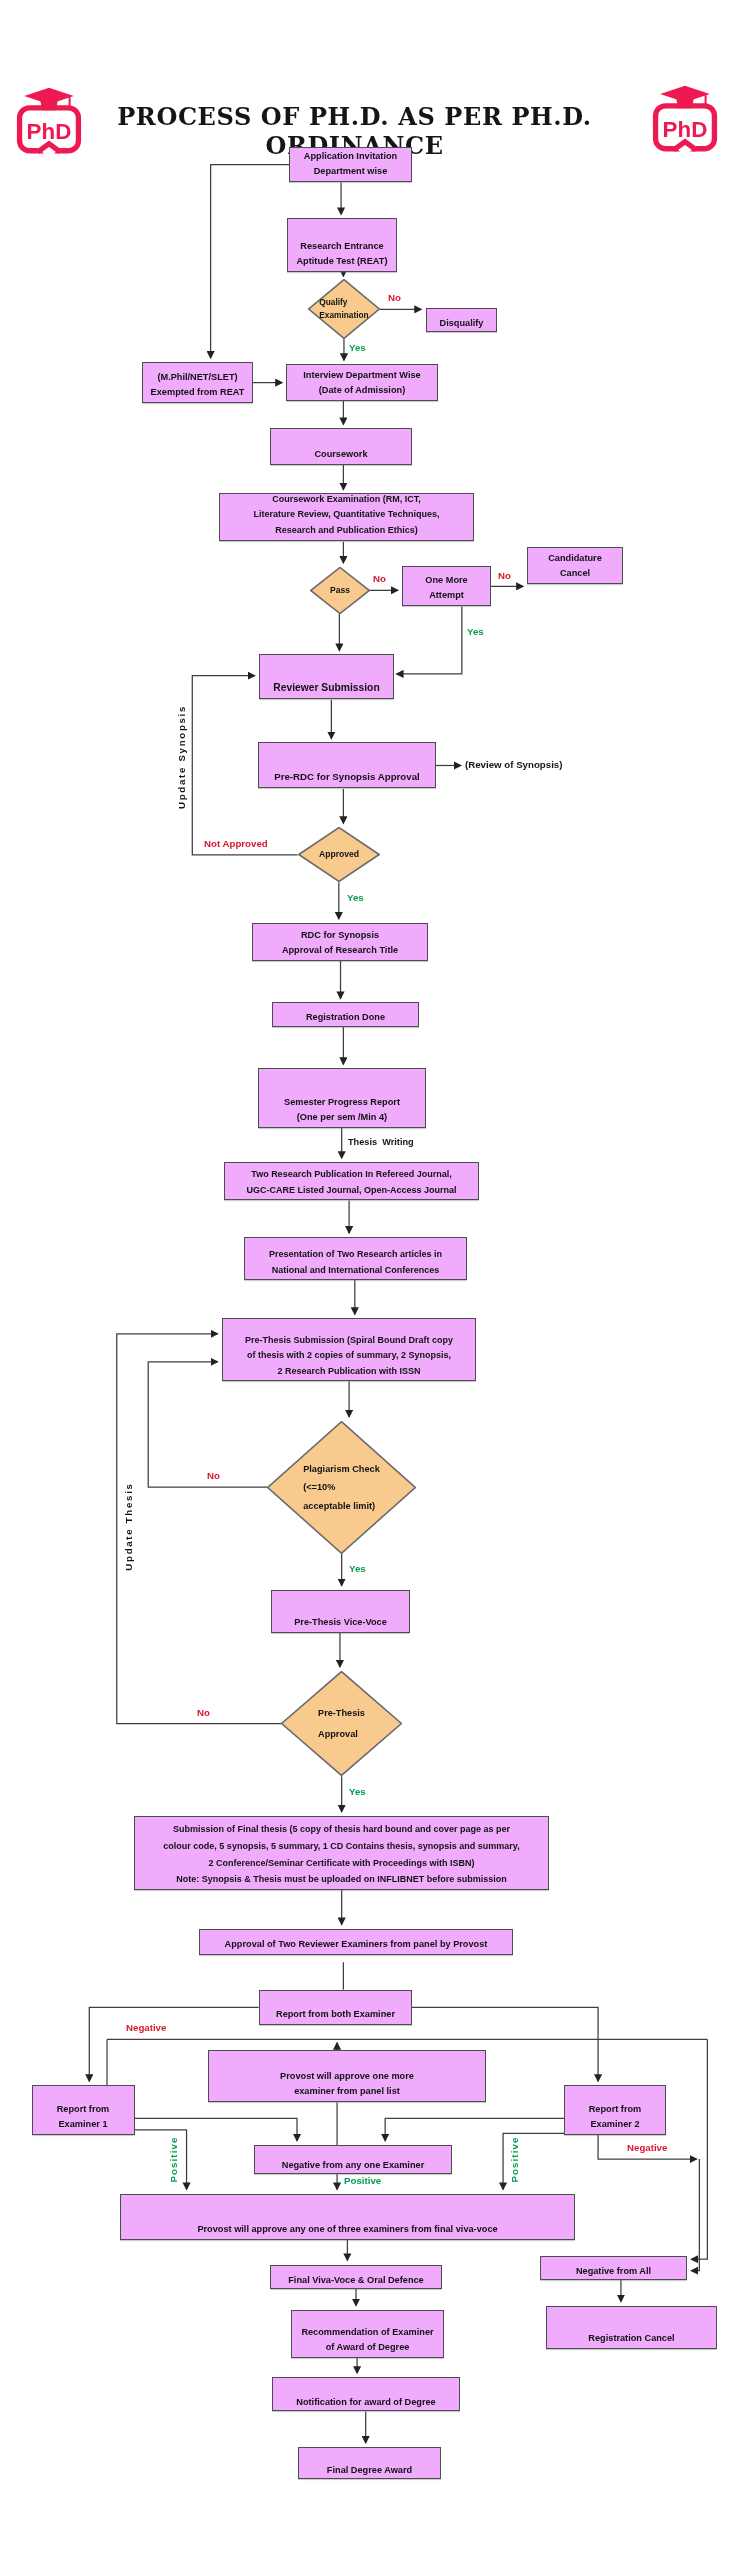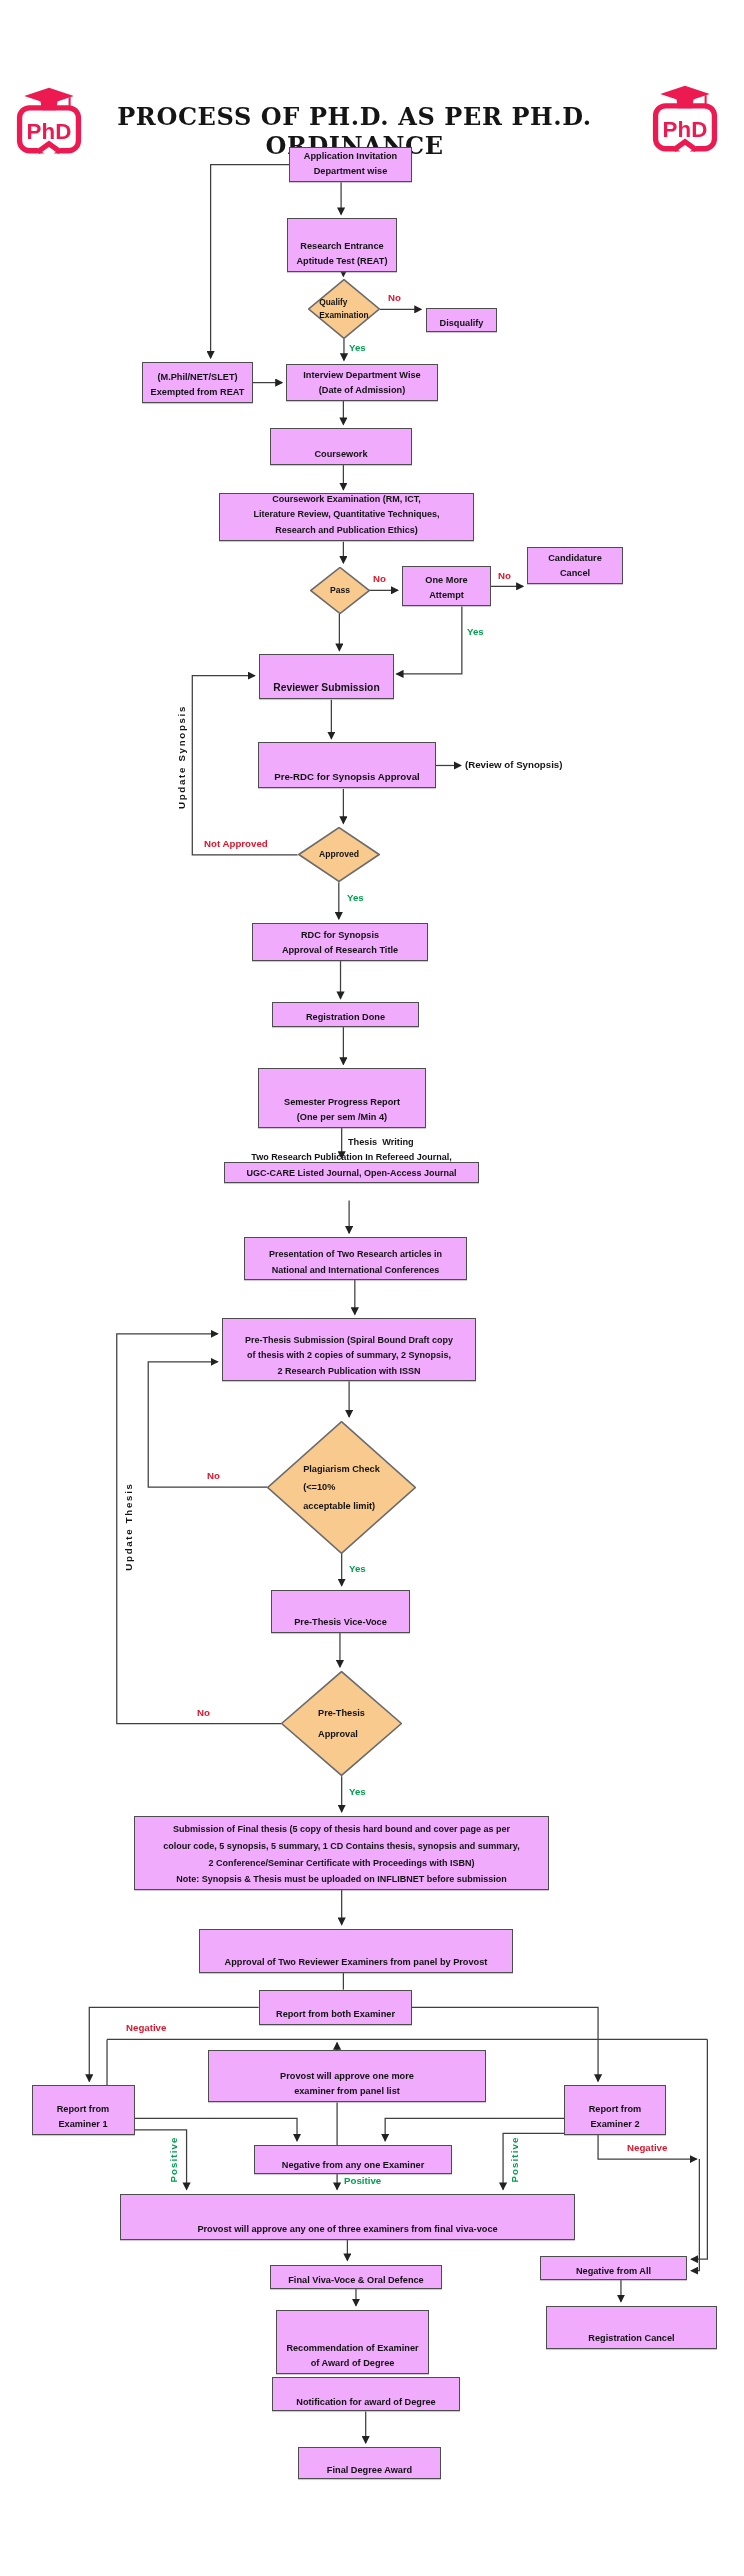--- a/index.html
+++ b/index.html
@@ -164,21 +164,21 @@
       <span>RDC for Synopsis
 Approval of Research Title</span>
     </div>
   <div class="node small" style="left:272px;top:1002px;width:147px;height:24.6px">
       <span>Registration Done</span>
     </div>
   <div class="node" style="left:258px;top:1068px;width:168px;height:60px">
       <span>Semester Progress Report
 (One per sem /Min 4)</span>
     </div>
-  <div class="node" style="left:224px;top:1162px;width:255px;height:21px;font-size:9px">
+  <div class="node" style="left:224px;top:1162px;width:255px;height:38px;font-size:9px">
       <span>Two Research Publication In Refereed Journal,
 UGC-CARE Listed Journal, Open-Access Journal</span>
     </div>
   <div class="node" style="left:244px;top:1237px;width:223px;height:43px;font-size:9px">
       <span>Presentation of Two Research articles in
 National and International Conferences</span>
     </div>
   <div class="node" style="left:222px;top:1318px;width:254px;height:63px;font-size:9px">
       <span>Pre-Thesis Submission (Spiral Bound Draft copy
 of thesis with 2 copies of summary, 2 Synopsis,
@@ -186,21 +186,21 @@
     </div>
   <div class="node" style="left:271px;top:1590px;width:139px;height:43px">
       <span>Pre-Thesis Vice-Voce</span>
     </div>
   <div class="node" style="left:134px;top:1816px;width:415px;height:74px;font-size:9px;line-height:1.85">
       <span>Submission of Final thesis (5 copy of thesis hard bound and cover page as per
 colour code, 5 synopsis, 5 summary, 1 CD Contains thesis, synopsis and summary,
 2 Conference/Seminar Certificate with Proceedings with ISBN)
 Note: Synopsis &amp; Thesis must be uploaded on INFLIBNET before submission</span>
     </div>
-  <div class="node" style="left:199px;top:1929px;width:314px;height:44px">
+  <div class="node" style="left:199px;top:1929px;width:314px;height:26px">
       <span>Approval of Two Reviewer Examiners from panel by Provost</span>
     </div>
   <div class="node" style="left:259px;top:1990px;width:153px;height:35px">
       <span>Report from both Examiner</span>
     </div>
   <div class="node" style="left:208px;top:2050px;width:278px;height:52px">
       <span>Provost will approve one more
 examiner from panel list</span>
     </div>
   <div class="node" style="left:31.5px;top:2085px;width:103px;height:50px">
@@ -219,21 +219,21 @@
     </div>
   <div class="node small" style="left:270px;top:2265px;width:172px;height:24px">
       <span>Final Viva-Voce &amp; Oral Defence</span>
     </div>
   <div class="node small" style="left:540px;top:2256px;width:147px;height:24px">
       <span>Negative from All</span>
     </div>
   <div class="node" style="left:546px;top:2306px;width:171px;height:43px">
       <span>Registration Cancel</span>
     </div>
-  <div class="node" style="left:276px;top:2310px;width:153px;height:64px">
+  <div class="node" style="left:291px;top:2310px;width:153px;height:48px">
       <span>Recommendation of Examiner
 of Award of Degree</span>
     </div>
   <div class="node small" style="left:272px;top:2377px;width:188px;height:34px">
       <span>Notification for award of Degree</span>
     </div>
   <div class="node small" style="left:298px;top:2447px;width:143px;height:32px">
       <span>Final Degree Award</span>
     </div>
 

